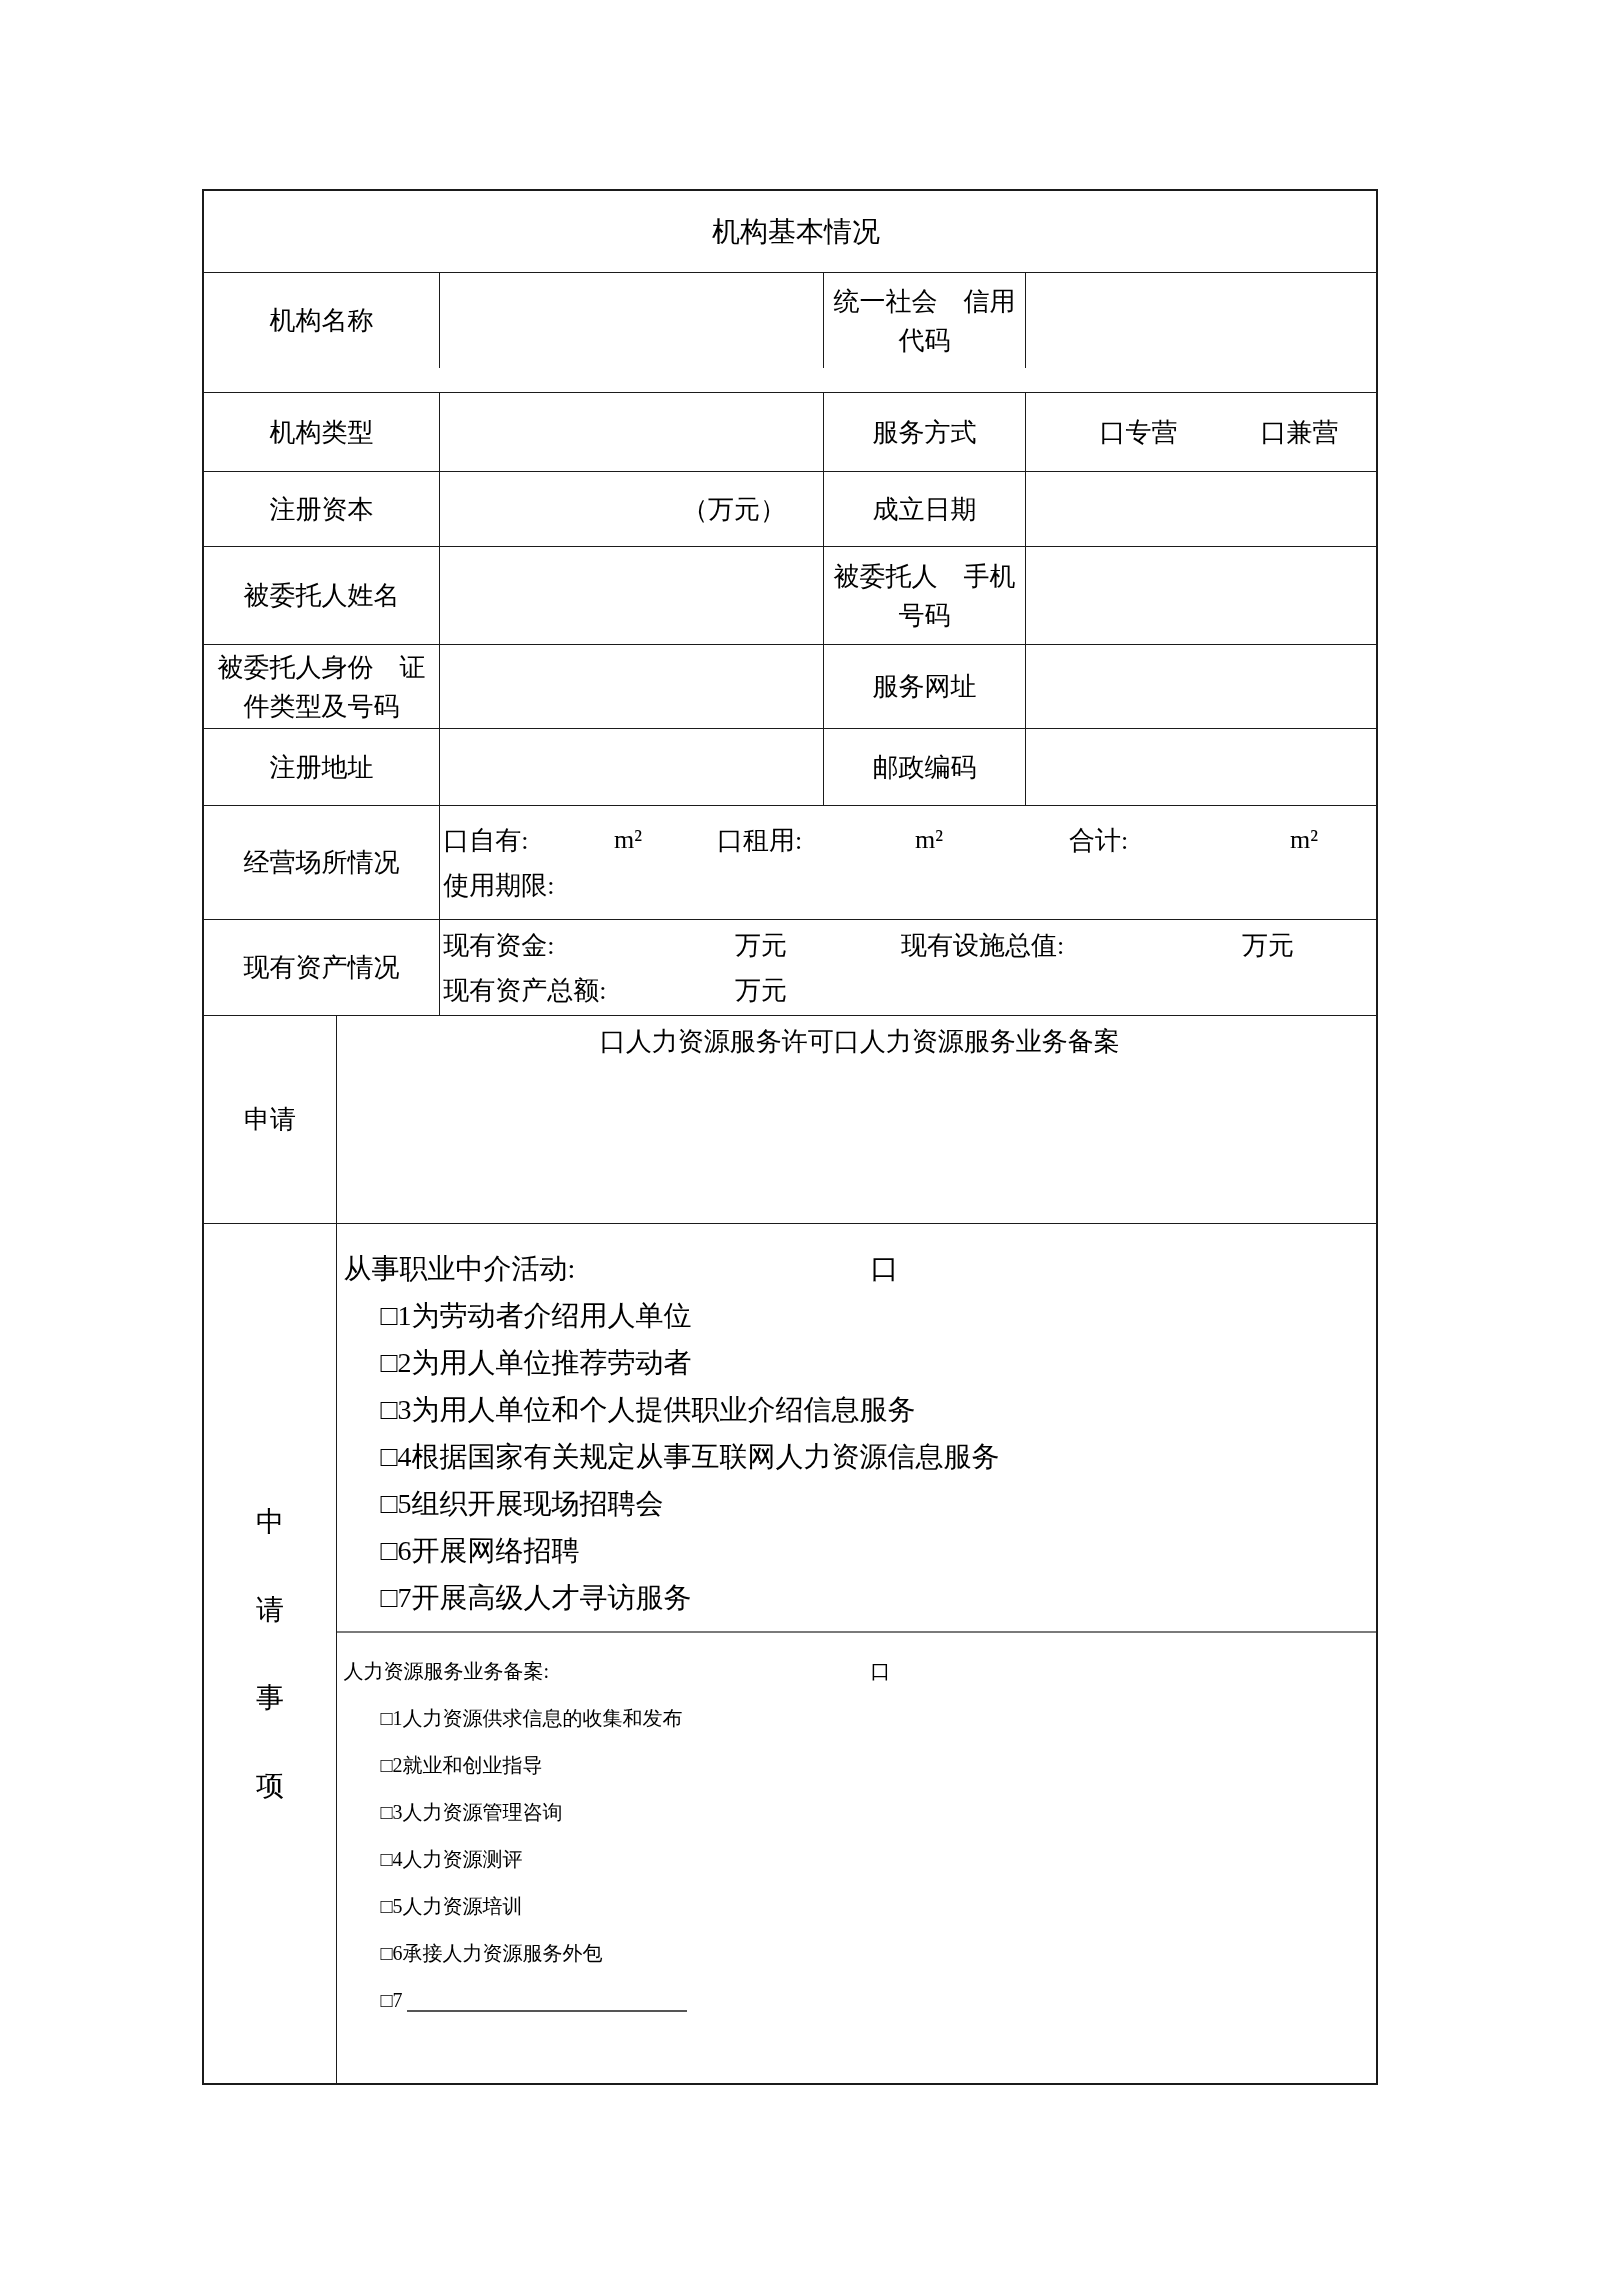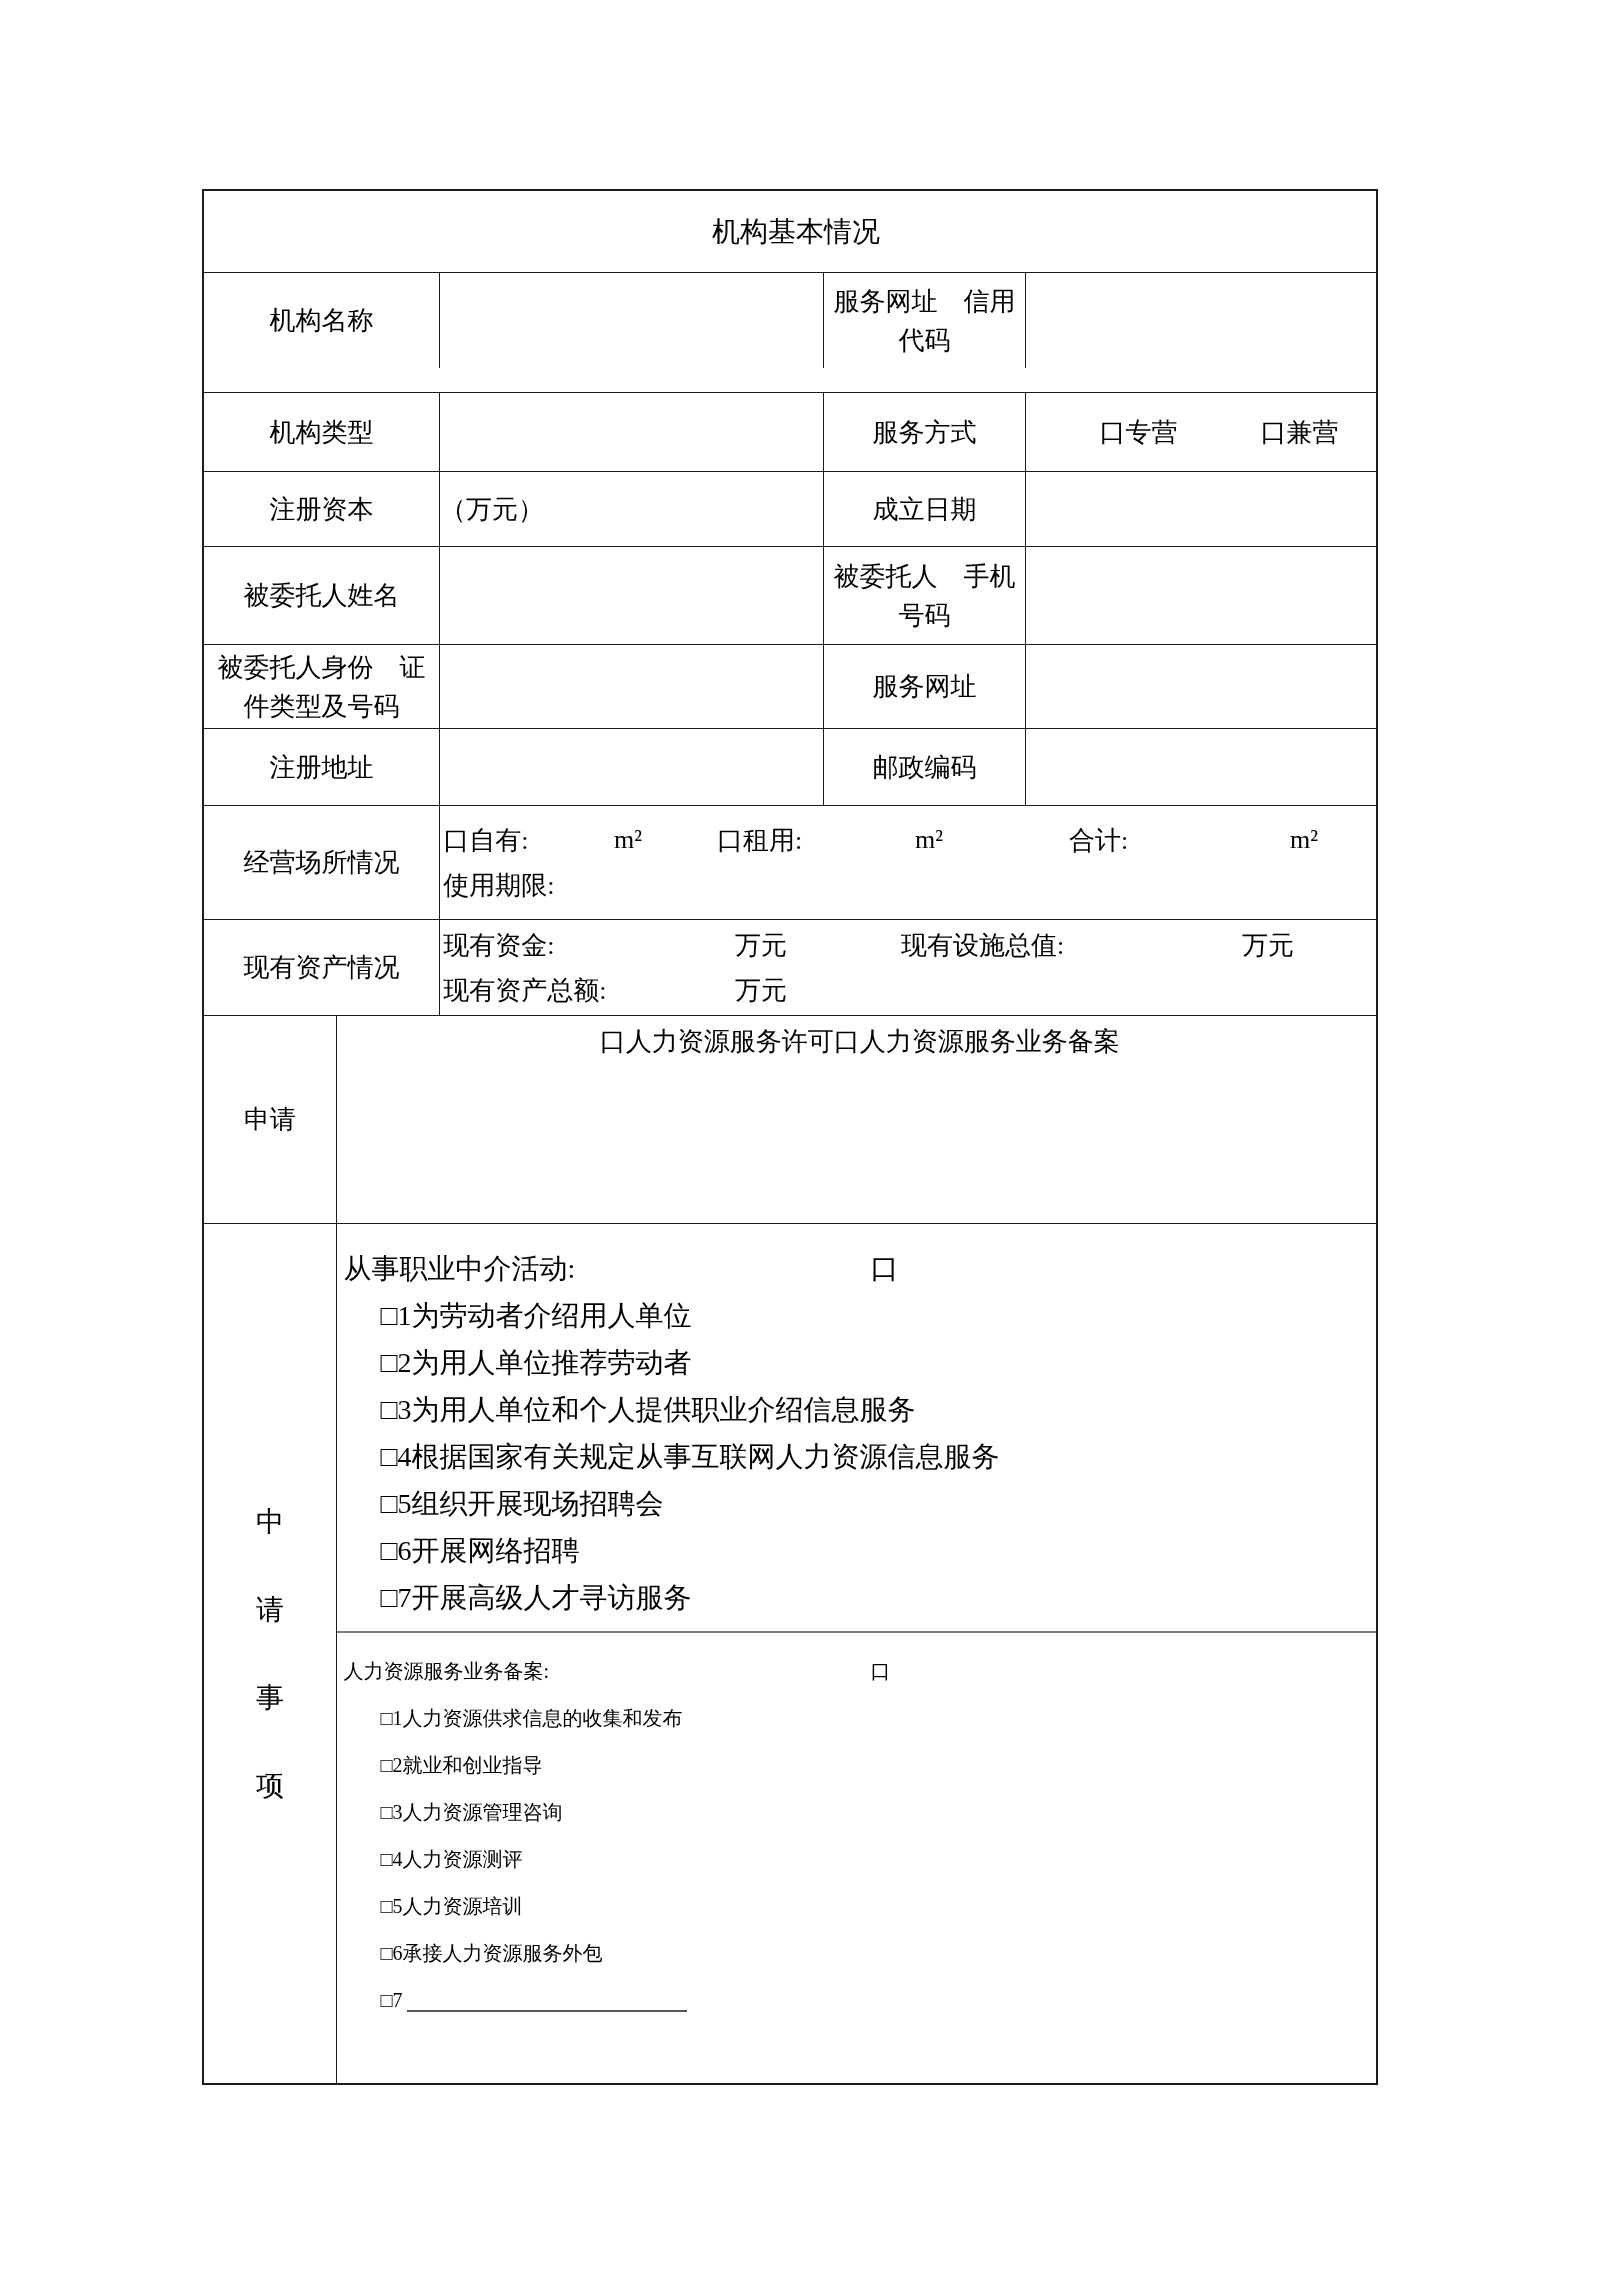--- a/index.html
+++ b/index.html
@@ -42,21 +42,21 @@
     padding-left:12px;
   }
   .labelcell {
     display:flex; flex-direction:column; align-items:center; justify-content:center;
     text-align:center; font-size:26px; line-height:39px;
   }
   .labelcell div { white-space:pre; }
   .valuecell { }
 
   
-  .unitcell { display:flex; align-items:center; justify-content:flex-start;
+  .unitcell { display:flex; align-items:center; justify-content:flex-end;
               padding-right:37px; font-size:26px; }
 
   
   .optcell { display:flex; align-items:center; justify-content:center; gap:83px;
              font-size:26px; }
 
   
   .mergebody { display:flex; flex-direction:column; justify-content:center;
                font-size:26px; }
   .pline { position:relative; height:45px; }
@@ -86,21 +86,21 @@
     <div class="row h-hd">
       <div class="hcell">机构基本情况</div>
     </div>
 
     <div class="row h-r1">
       <div class="cell c1 labelcell">
         <div>机构名称</div>
       </div>
       <div class="cell c2 valuecell"></div>
       <div class="cell c3 labelcell">
-        <div>服务网址　信用</div>
+        <div>统一社会　信用</div>
         <div>代码</div>
       </div>
       <div class="cell c4 valuecell"></div>
     </div>
 
     <div class="row h-r2">
       <div class="cell c1 labelcell">
         <div>机构类型</div>
       </div>
       <div class="cell c2 valuecell"></div>

